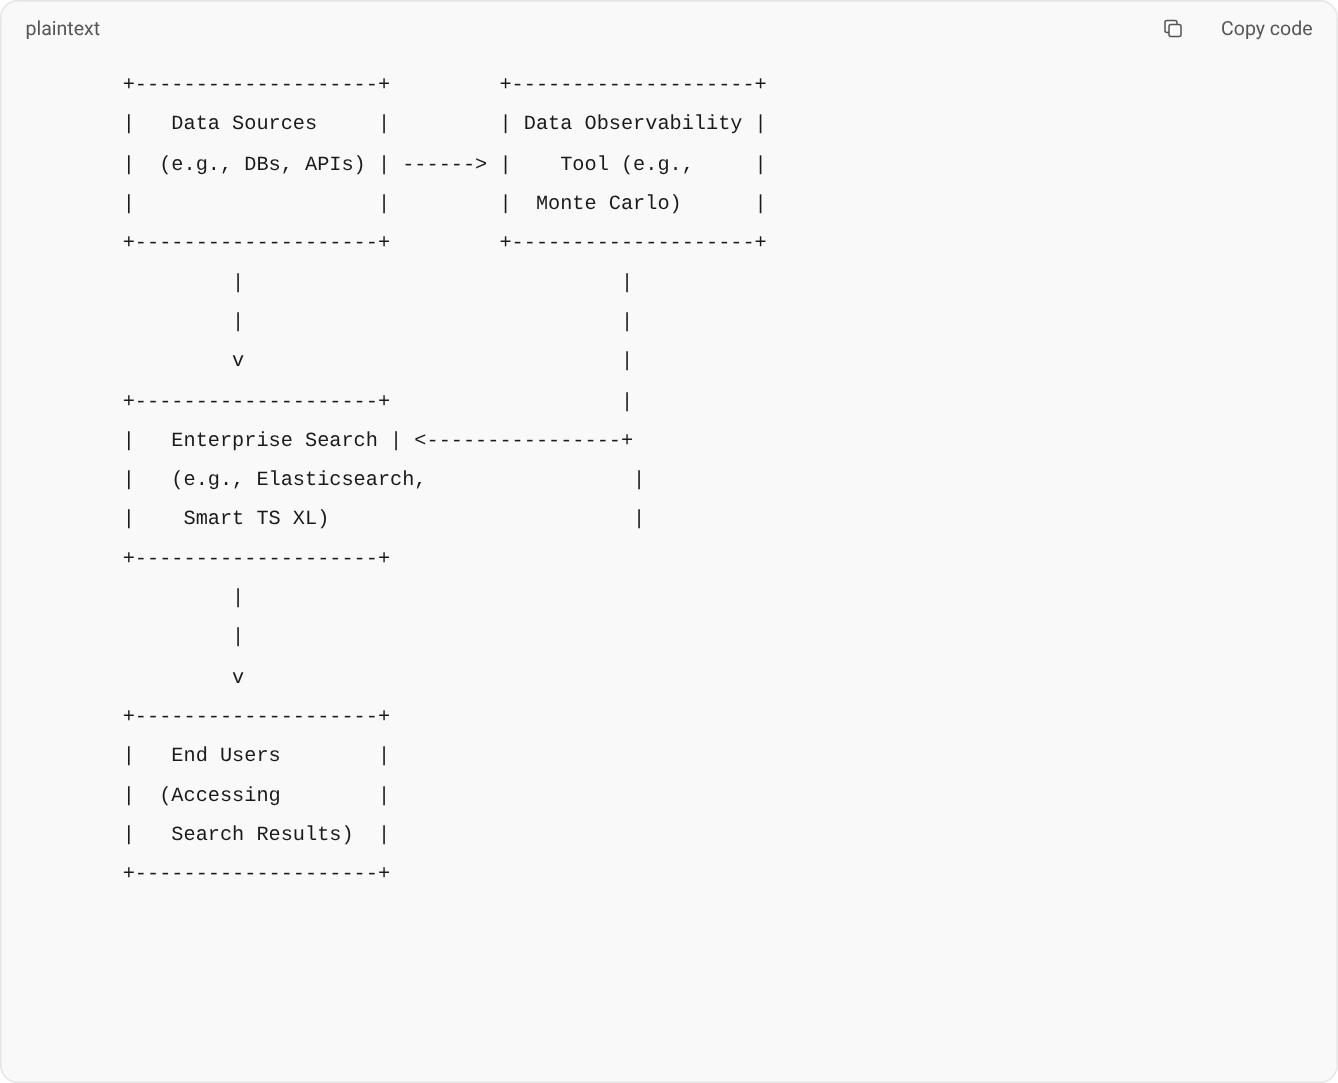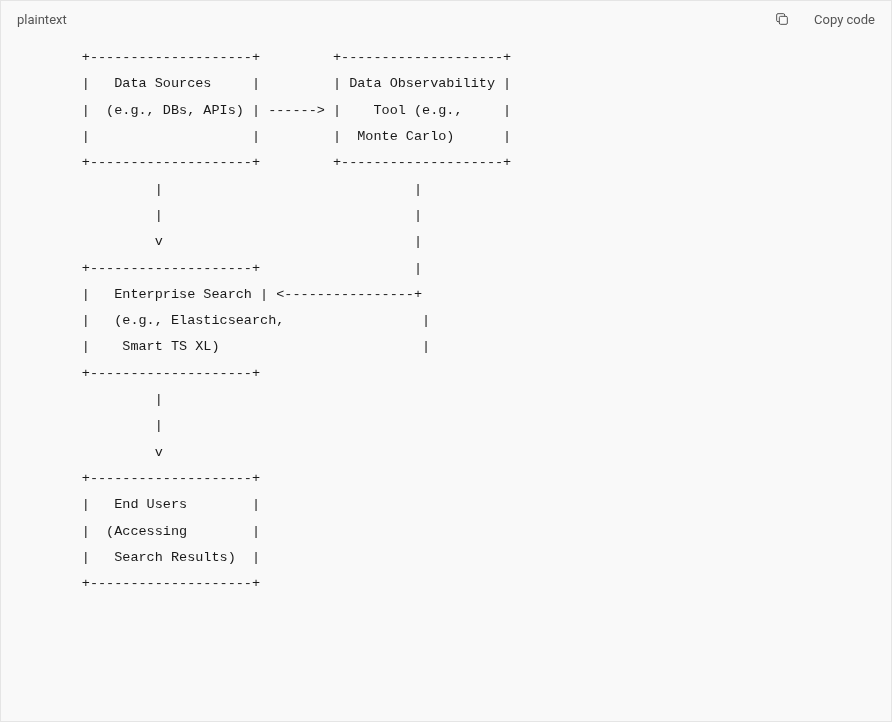--- a/index.html
+++ b/index.html
@@ -9,21 +9,21 @@
     }
     body {
       font-family: -apple-system, BlinkMacSystemFont, "Segoe UI", Roboto, sans-serif;
       background: #ffffff;
       width: 892px;
       height: 722px;
       padding: 0;
     }
     .code-block {
       border: 1px solid #e5e5e5;
-      border-radius: 0;
+      border-radius: 12px;
       background: #f9f9f9;
       width: 100%;
       height: 100%;
       display: flex;
       flex-direction: column;
       overflow: hidden;
     }
     .code-header {
       display: flex;
       justify-content: space-between;

